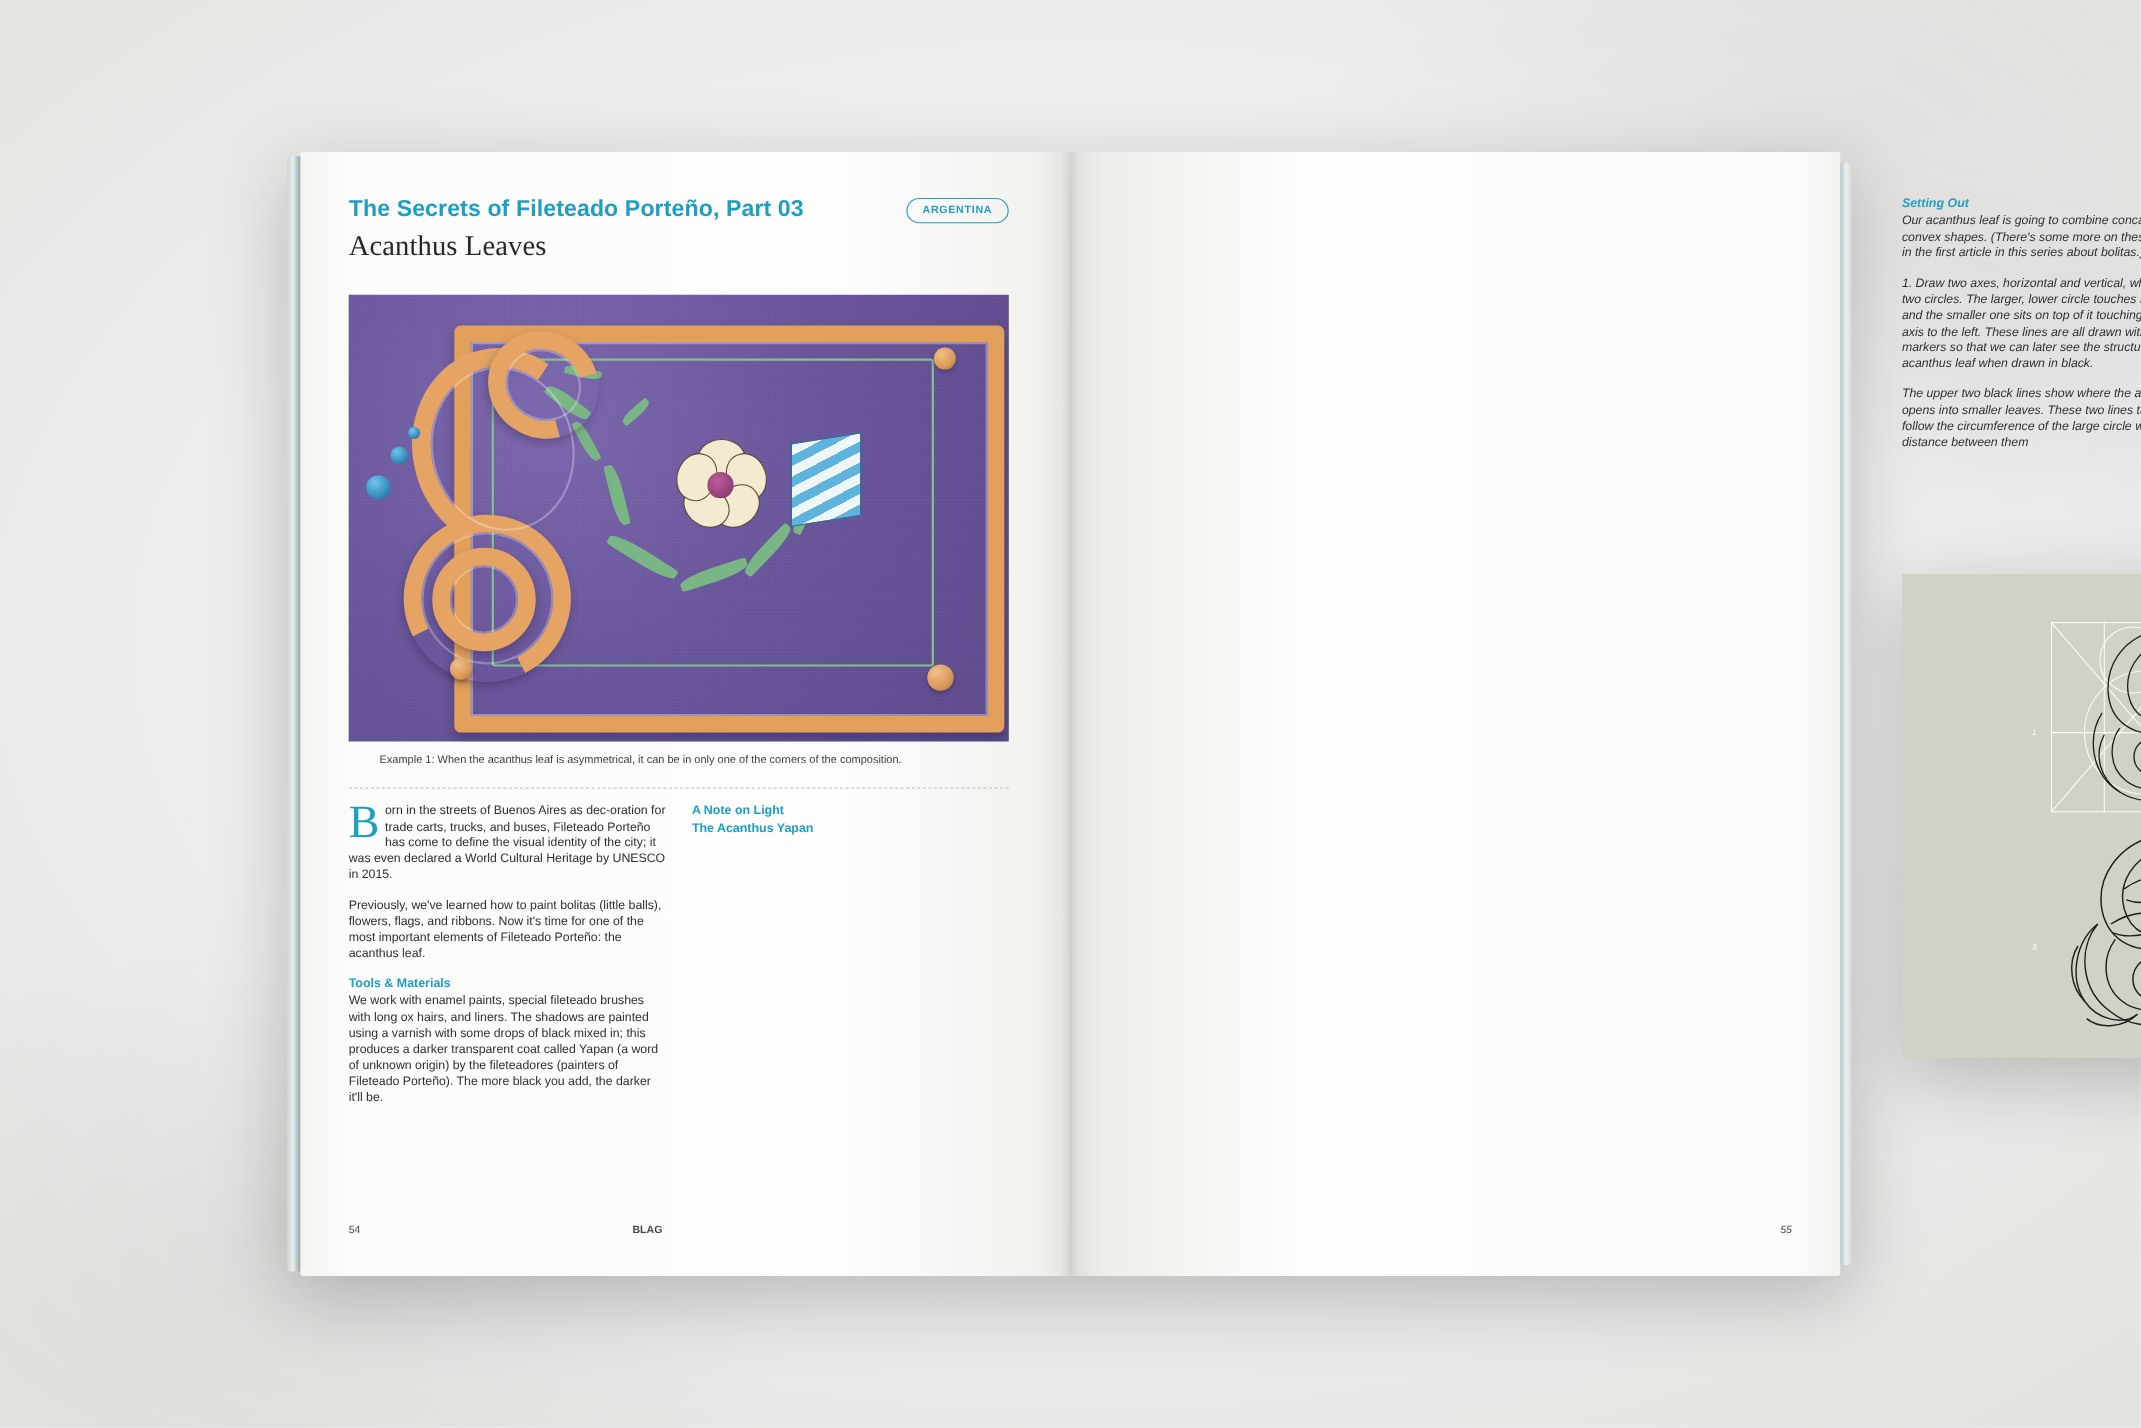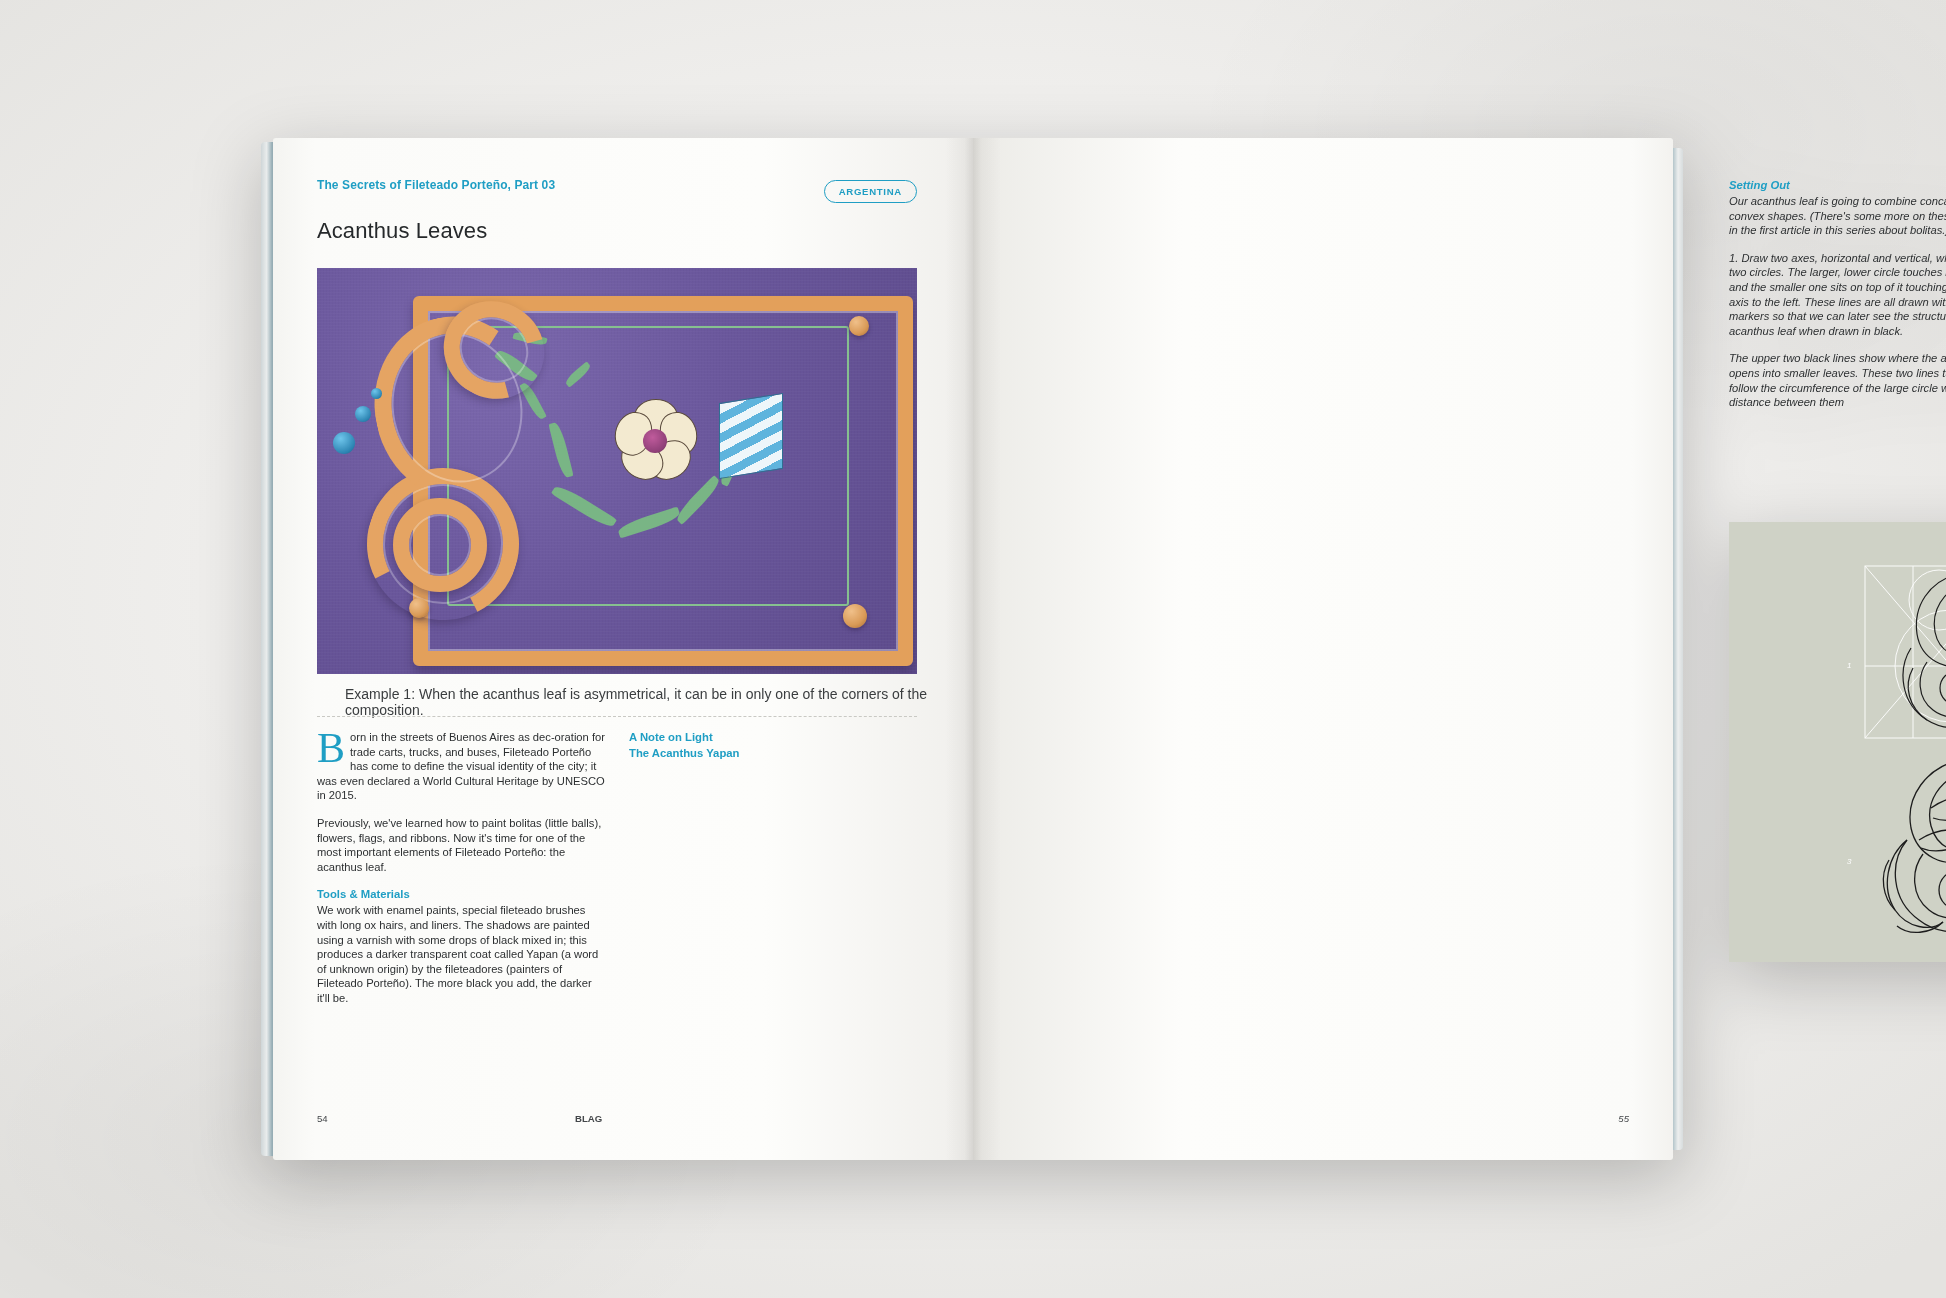--- a/index.html
+++ b/index.html
@@ -115,30 +115,31 @@
   }
 
   
   .l-inner {
     position: absolute;
     left: 44px;
     top: 40px;
     width: 600px;
   }
   .kicker {
-    font-size: 12px;
+    font-size: 21px;
     font-weight: bold;
     color: #1f9ec4;
     letter-spacing: 0.1px;
   }
   .title {
-    font-size: 22px;
+    font-size: 26px;
     color: #26292b;
-    margin-top: 26px;
+    margin-top: 7px;
     letter-spacing: 0.1px;
+    font-family: Liberation Serif, serif;
   }
   .badge {
     position: absolute;
     right: 0;
     top: 2px;
     border: 1.4px solid #1f9ec4;
     color: #1f9ec4;
     border-radius: 13px;
     font-size: 9.6px;
     font-weight: bold;
@@ -264,21 +265,21 @@
     position: absolute;
     border-radius: 50%;
     background: radial-gradient(circle at 35% 30%, #6fc6ec 0%, #2c84b2 70%, #1a5a7e 100%);
   }
 
   .caption {
     position: absolute;
     left: 44px;
     top: 548px;
     width: 600px;
-    font-size: 14px;
+    font-size: 10px;
     color: #3a3d3f;
     padding-left: 28px;
   }
   .rule {
     position: absolute;
     left: 44px;
     top: 578px;
     width: 600px;
     border-top: 1px dashed #c9c9c4;
   }

